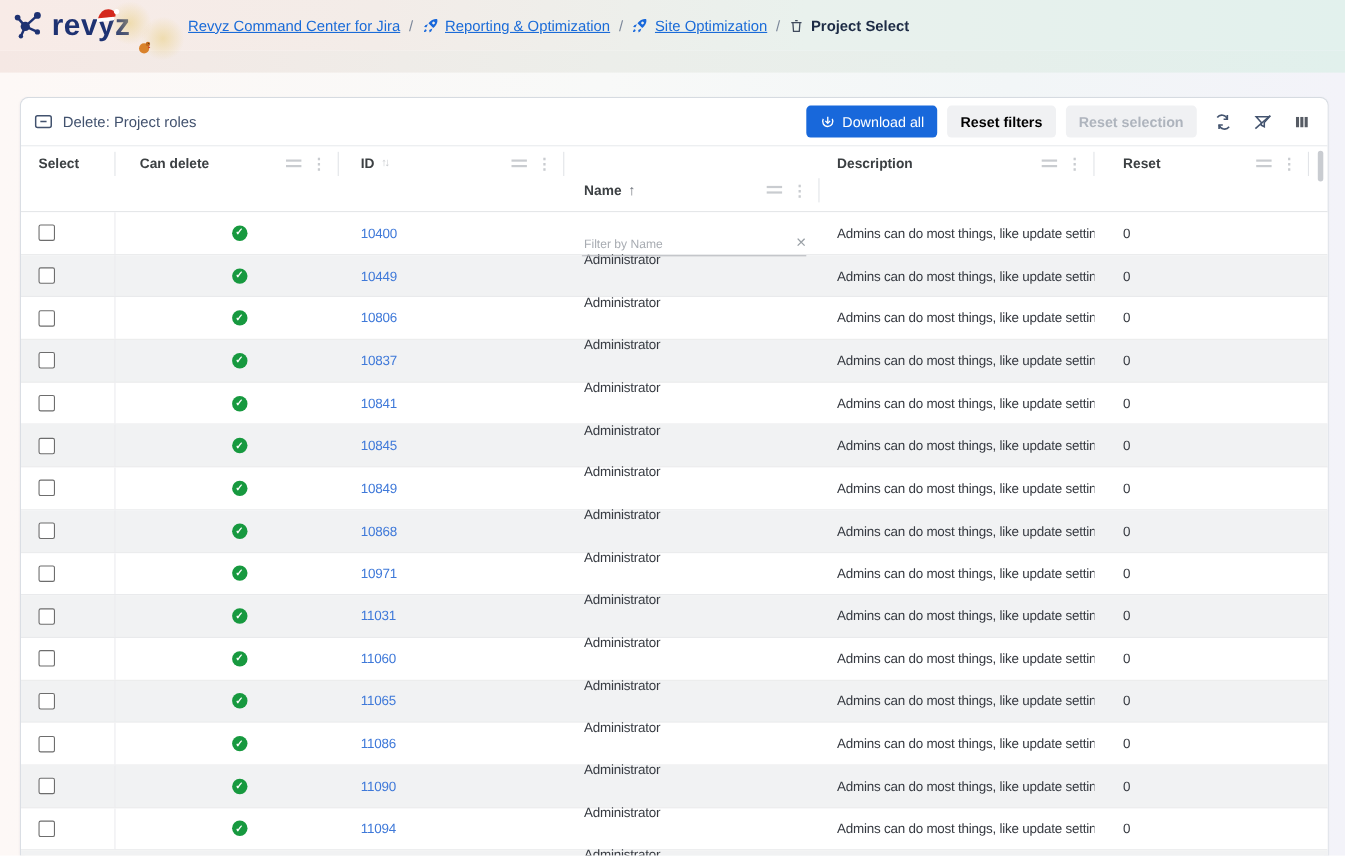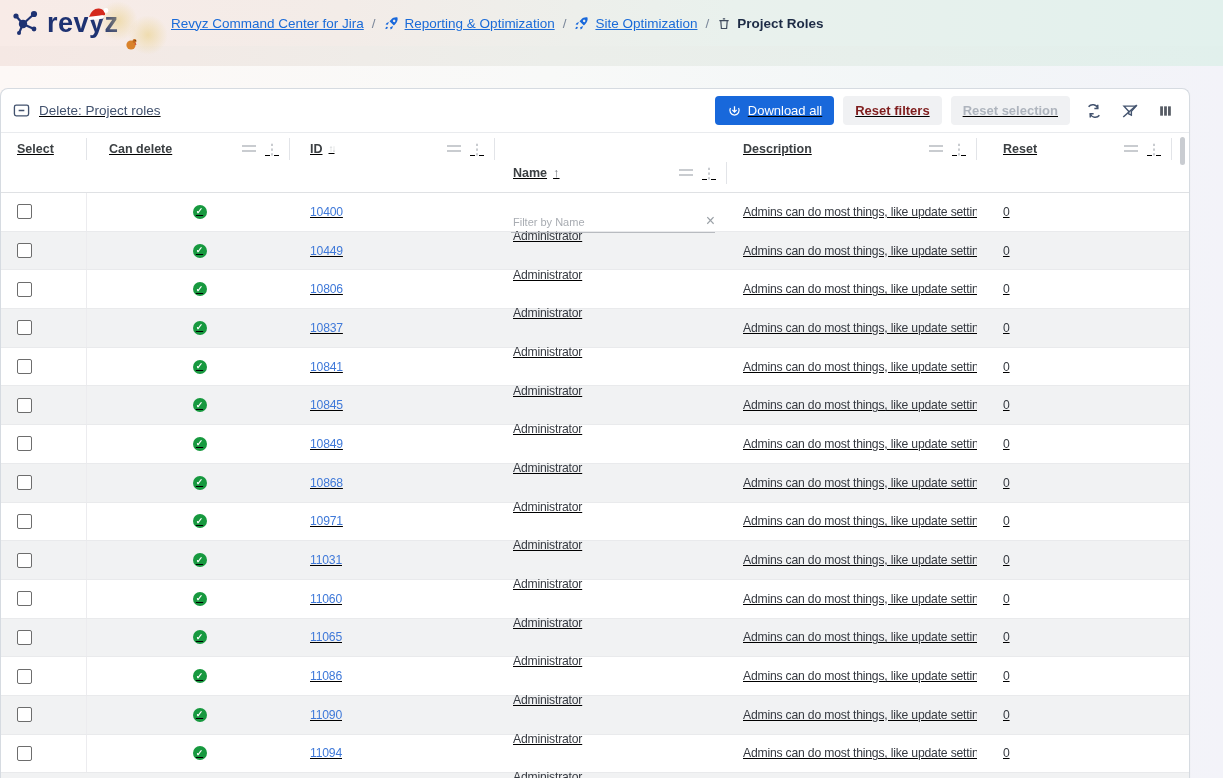--- a/index.html
+++ b/index.html
@@ -19,31 +19,31 @@
   .brand { font-size:27px; font-weight:800; color:#1e3272; letter-spacing:.5px; margin-left:5px; }
   .santa-hat { position:absolute; left:76px; top:-1px; }
   .turkey { position:absolute; left:114px; top:29px; }
   .breadcrumb { display:flex; align-items:center; margin-left:19px; font-size:13.5px; white-space:nowrap; }
   .crumb-link { color:#1a6bd8; text-decoration:underline; cursor:pointer; }
   .crumb-sep { color:#7a8699; margin:0 8px; }
   .crumb-current { color:#1d2b45; font-weight:700; }
   .crumb-ic { display:inline-flex; vertical-align:-2px; margin-right:6px; }
 
   
-  .card { position:absolute; left:0; top:88px; width:1190px; height:calc(778px - 88px);
+  .card { position:absolute; left:18px; top:88px; width:1190px; height:calc(778px - 88px);
           background:#fff; border:1px solid #d6dbe1; border-bottom:none; border-radius:8px 8px 0 0;
-          box-shadow:0 1px 2px rgba(9,30,66,.04); overflow:hidden;text-decoration:underline; }
+          box-shadow:0 1px 2px rgba(9,30,66,.04); overflow:hidden; }
 
   .toolbar { height:44px; display:flex; align-items:center; padding:0 12px; border-bottom:1px solid #e9ebee; }
   .tb-title { display:flex; align-items:center; gap:9px; font-size:13.5px; color:#42526e; }
   .tb-actions { margin-left:auto; display:flex; align-items:center; gap:9px; }
   .btn { height:29px; border:none; border-radius:4px; font-family:inherit; font-size:13px; cursor:pointer;
          display:flex; align-items:center; padding:0 12px; }
   .btn-primary { background:#1868db; color:#fff; font-weight:500; gap:6px; }
-  .btn-subtle { background:#f0f1f3; color:#7f1d1d; font-weight:600; }
+  .btn-subtle { background:#f0f1f3; color:#000000; font-weight:600; }
   .btn-subtle.disabled { color:#aeb4bd; cursor:default; }
   .icon-btn { background:none; border:none; padding:3px; margin-left:3px; cursor:pointer; display:flex; align-items:center; }
 
   
   .thead { height:60px; border-bottom:1px solid #dfe1e4; }
   .hrow, .frow, .trow { display:flex; }
   .hrow { height:27px; align-items:center; padding-top:4px; }
   .frow { height:29px; }
   .col-select { width:86px; flex:none; }
   .col-candelete { width:203px; flex:none;justify-content:center; }
@@ -141,21 +141,21 @@
           <path fill="#1868db" d="M8 9.5 4.2 11 2.5 13.5l3.4.6zM14.5 16l-1.5 3.8L10.5 21.5l-.6-3.4zM3.5 17.5c-1 1-1.3 3.5-1.3 3.5s2.5-.3 3.5-1.3a1.56 1.56 0 0 0-2.2-2.2z"></path>
         </svg>
       </span>
       <a class="crumb-link">Site Optimization</a>
       <span class="crumb-sep">/</span>
       <span class="crumb-ic">
         <svg width="14" height="15" viewBox="0 0 24 24" fill="none" stroke="#3f4a5c" stroke-width="2">
           <path d="M4 7h16M10 4h4M6.5 7l1 13.5h9L17.5 7"></path>
         </svg>
       </span>
-      <span class="crumb-current">Project Roles</span>
+      <span class="crumb-current">Project Select</span>
     </nav>
   </div>
   <div class="band"></div>
 
   <div class="card">
 
     <div class="toolbar">
       <div class="tb-title">
         <span style="display:flex;">
           <svg width="17" height="15" viewBox="0 0 24 20" fill="none" stroke="#42526e" stroke-width="1.9">

